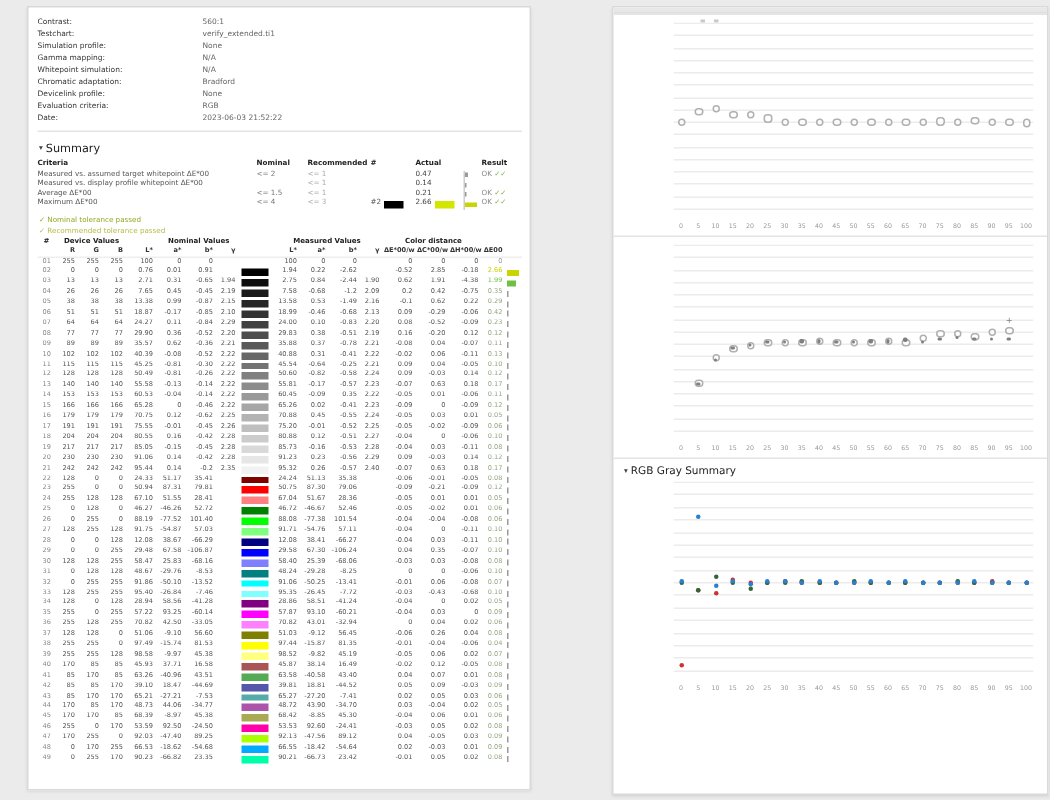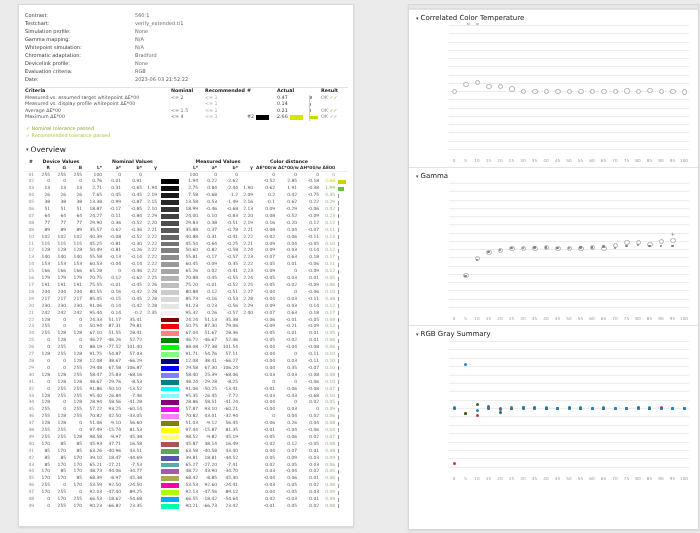--- a/index.html
+++ b/index.html
@@ -104,20 +104,24 @@
           <div class="info-value">RGB</div>
         </div>
         <div class="info-row">
           <div class="info-label">Date:</div>
           <div class="info-value">2023-06-03 21:52:22</div>
         </div>
       </div>
 
     <div class="hr"></div>
 
+    <div class="sec-title">
+      <span class="tri">▾</span>
+      <span>Summary</span>
+    </div>
 
     <div id="summary-grid">
         <div class="h">Criteria</div>
         <div class="h">Nominal</div>
         <div class="h">Recommended</div>
         <div class="h">#</div>
         <div class="h">Actual</div>
         <div class="h"></div>
         <div class="h">Result</div>
         <div class="sum-crit">Measured vs. assumed target whitepoint ΔE*00</div>
@@ -168,24 +172,20 @@
           <div class="sum-bar" style="width: 7.98px; background: rgb(201, 212, 0);"></div>
         </div>
         <div class="sum-res"><span class="ok">OK</span><span class="chk"> ✓✓</span></div>
       </div>
 
     <div id="notes" style="margin-top:4px;">
         <div class="note" style="color: rgb(143, 170, 30);">✓ Nominal tolerance passed</div>
         <div class="note" style="color: rgb(179, 189, 69);">✓ Recommended tolerance passed</div>
       </div>
 
-    <div class="sec-title" style="margin-top:6px;">
-      <span class="tri">▾</span>
-      <span>Overview</span>
-    </div>
 
     <div id="overview-grid">
         <div class="gh" style="grid-column: span 1;">#</div>
         <div class="gh" style="grid-column: span 3;">Device Values</div>
         <div class="gh" style="grid-column: span 5;">Nominal Values</div>
         <div class="gh" style="grid-column: span 4;">Measured Values</div>
         <div class="gh" style="grid-column: span 3;">Color distance</div>
         <div class="gh" style="grid-column: span 2;"></div>
         <div class="ch"></div>
         <div class="ch">R</div>
@@ -1282,24 +1282,20 @@
           <div class="bar" style="width: 0.6px; background: rgb(154, 154, 154);"></div>
         </div>
       </div>
   </div>
 </div>
 
 <div class="card" id="right-card">
   <div class="top-strip"></div>
 
   <div class="chart-section">
-    <div class="chart-title">
-      <span class="tri">▾</span>
-      <span>Correlated Color Temperature</span>
-    </div>
     <div class="plot-wrap">
       <div class="legend">
         <span class="lm"></span>
         <span class="lm"></span>
       </div>
       <div class="plot" id="plot-0" style="height:132px">
           <div class="gridline" style="top: 0px;"></div>
           <div class="gridline" style="top: 8.25px;"></div>
           <div class="gridline" style="top: 16.5px;"></div>
           <div class="gridline" style="top: 24.75px;"></div>
@@ -1357,24 +1353,20 @@
           <div class="xlab" style="left: 189px;">80</div>
           <div class="xlab" style="left: 200.5px;">85</div>
           <div class="xlab" style="left: 212px;">90</div>
           <div class="xlab" style="left: 223.5px;">95</div>
           <div class="xlab" style="left: 235px;">100</div>
         </div>
     </div>
   </div>
 
   <div class="chart-section">
-    <div class="chart-title">
-      <span class="tri">▾</span>
-      <span>Gamma</span>
-    </div>
     <div class="plot-wrap">
       <div class="plot" id="plot-1" style="height:132px">
           <div class="gridline" style="top: 0px;"></div>
           <div class="gridline" style="top: 8.25px;"></div>
           <div class="gridline" style="top: 16.5px;"></div>
           <div class="gridline" style="top: 24.75px;"></div>
           <div class="gridline" style="top: 33px;"></div>
           <div class="gridline" style="top: 41.25px;"></div>
           <div class="gridline" style="top: 49.5px;"></div>
           <div class="gridline" style="top: 57.75px;"></div>

